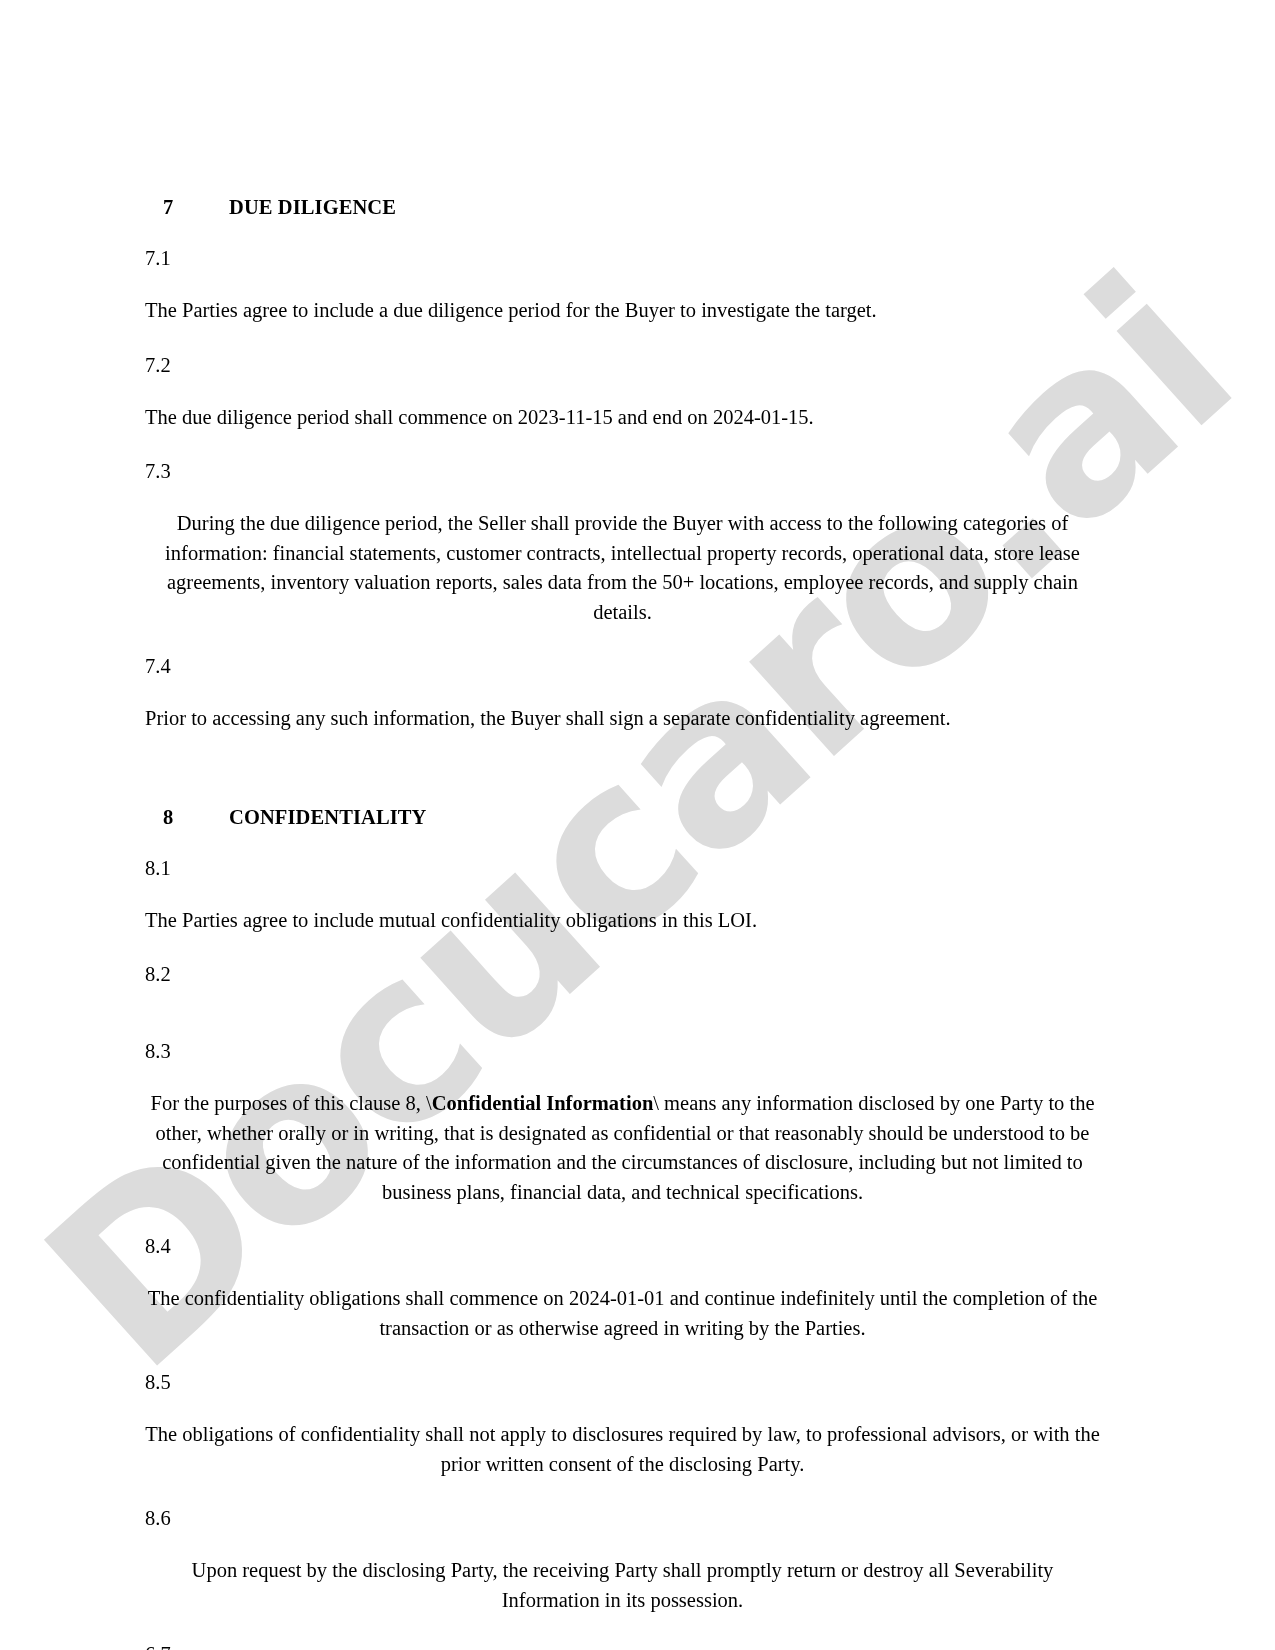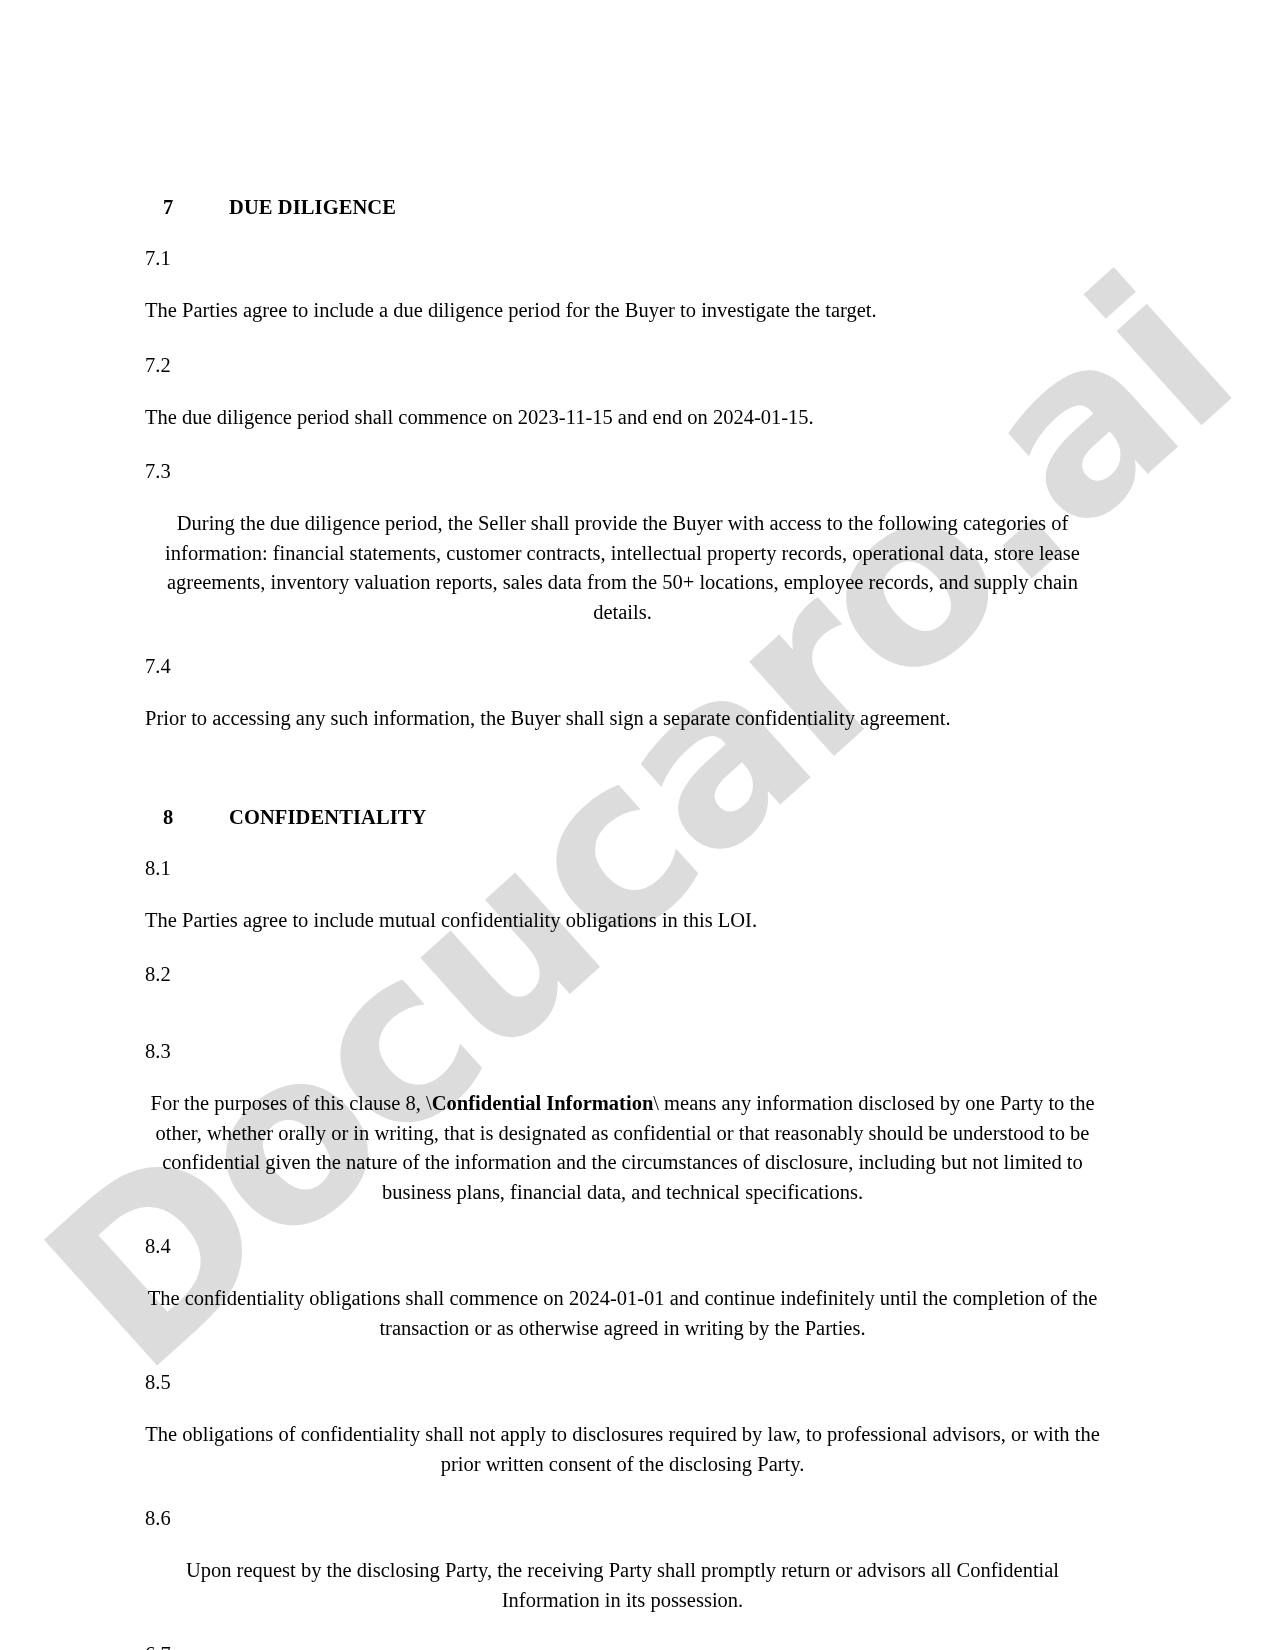--- a/index.html
+++ b/index.html
@@ -161,21 +161,21 @@
       <span class="cl-body">The confidentiality obligations shall commence on 2024-01-01 and continue indefinitely until the completion of the transaction or as otherwise agreed in writing by the Parties.</span>
     </div>
 
     <div class="clause">
       <span class="cl-num">8.5</span>
       <span class="cl-body">The obligations of confidentiality shall not apply to disclosures required by law, to professional advisors, or with the prior written consent of the disclosing Party.</span>
     </div>
 
     <div class="clause">
       <span class="cl-num">8.6</span>
-      <span class="cl-body">Upon request by the disclosing Party, the receiving Party shall promptly return or advisors all Confidential Information in its possession.</span>
+      <span class="cl-body">Upon request by the disclosing Party, the receiving Party shall promptly return or destroy all Severability Information in its possession.</span>
     </div>
 
     <div class="clause">
       <span class="cl-num">6.7</span>
       <span class="cl-body">This clause 8 shall be governed by the laws of England and Wales.</span>
     </div>
 
     <div class="gap-before-heading"></div>
 
     <div class="section-heading">

